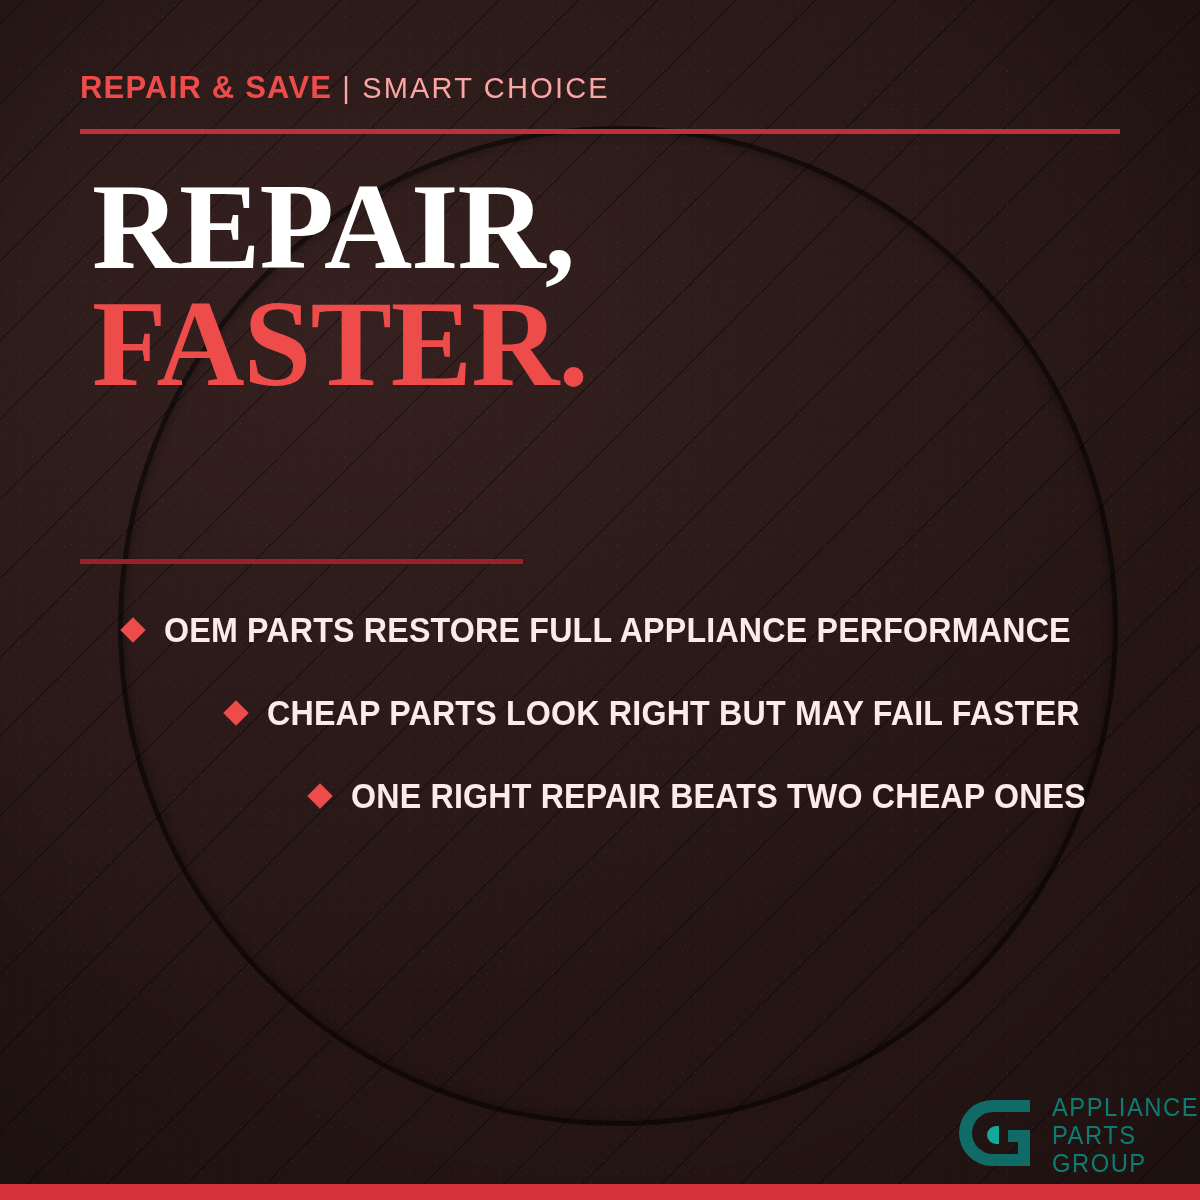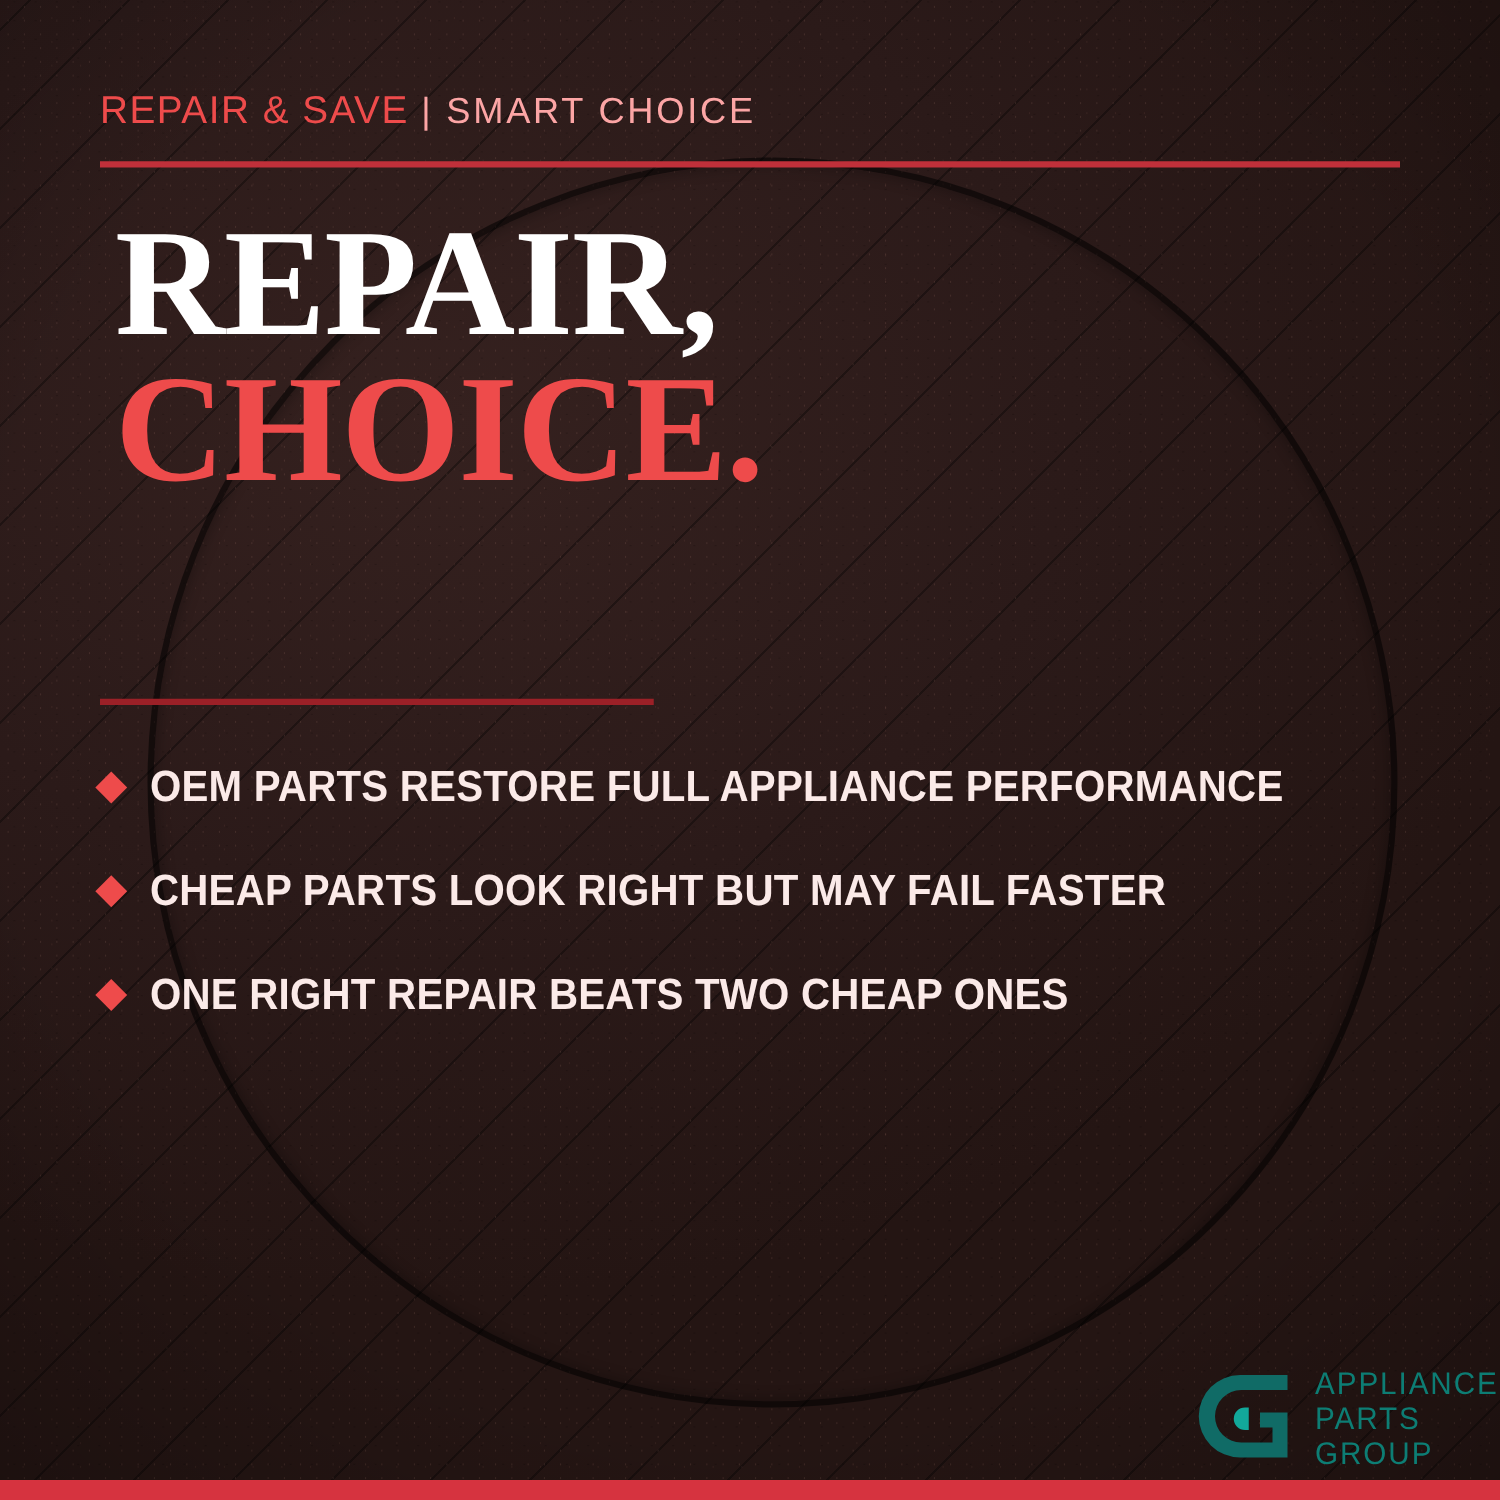--- a/index.html
+++ b/index.html
@@ -71,21 +71,21 @@
   
   .eyebrow {
     position: absolute;
     left: 80px;
     top: 72px;
     white-space: nowrap;
     line-height: 1;
   }
   .eyebrow-main {
     font-size: 31px;
-    font-weight: normal;
+    font-weight: bold;
     color: #EE4B4B;
     letter-spacing: 1.2px;
   }
   .eyebrow-sub {
     font-size: 29px;
     font-weight: normal;
     color: #fca5a5;
     letter-spacing: 2.2px;
     margin-left: 10px;
   }
@@ -128,20 +128,21 @@
     position: absolute;
     left: 80px;
     top: 588px;
     width: 1070px;
   }
   .bullet-row {
     display: flex;
     align-items: center;
     height: 83px;
     white-space: nowrap;
+    justify-content: flex-end;
   }
   .bullet-marker {
     width: 18px;
     height: 18px;
     background: #EE4B4B;
     transform: rotate(45deg);
     flex: 0 0 auto;
     margin-right: 22px;
   }
   .bullet-text {
@@ -203,21 +204,21 @@
   <div class="content">
 
     <div class="eyebrow">
       <span class="eyebrow-main">REPAIR &amp; SAVE</span><span class="eyebrow-sub">| SMART CHOICE</span>
     </div>
 
     <div class="top-rule"></div>
 
     <div class="headline">
       <span class="l1">REPAIR,</span>
-      <span class="l3">CHOICE.</span>
+      <span class="l3">FASTER.</span>
     </div>
 
     <div class="mid-rule"></div>
 
     <div class="bullets">
       <div class="bullet-row">
         <span class="bullet-marker"></span>
         <span class="bullet-text">OEM PARTS RESTORE FULL APPLIANCE PERFORMANCE</span>
       </div>
       <div class="bullet-row">

